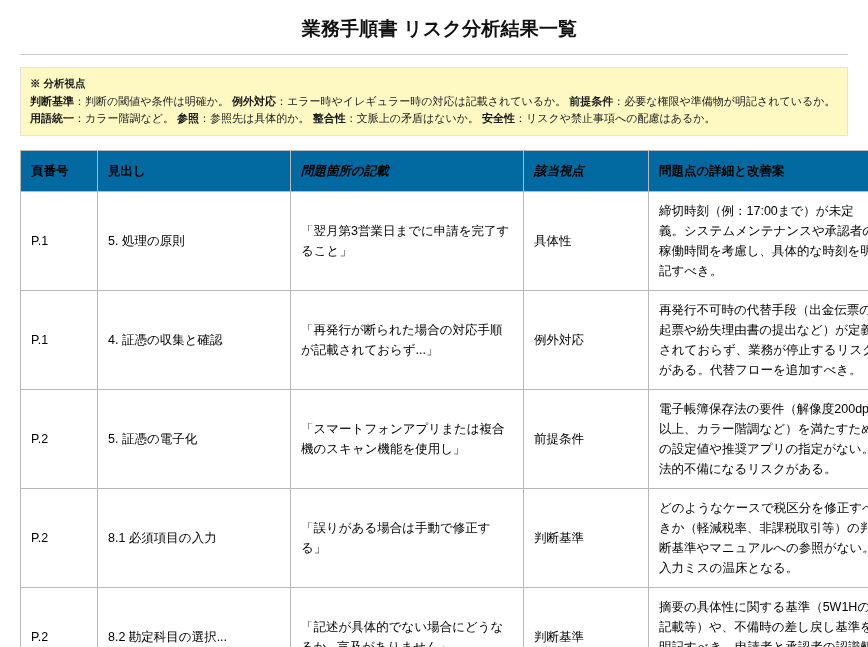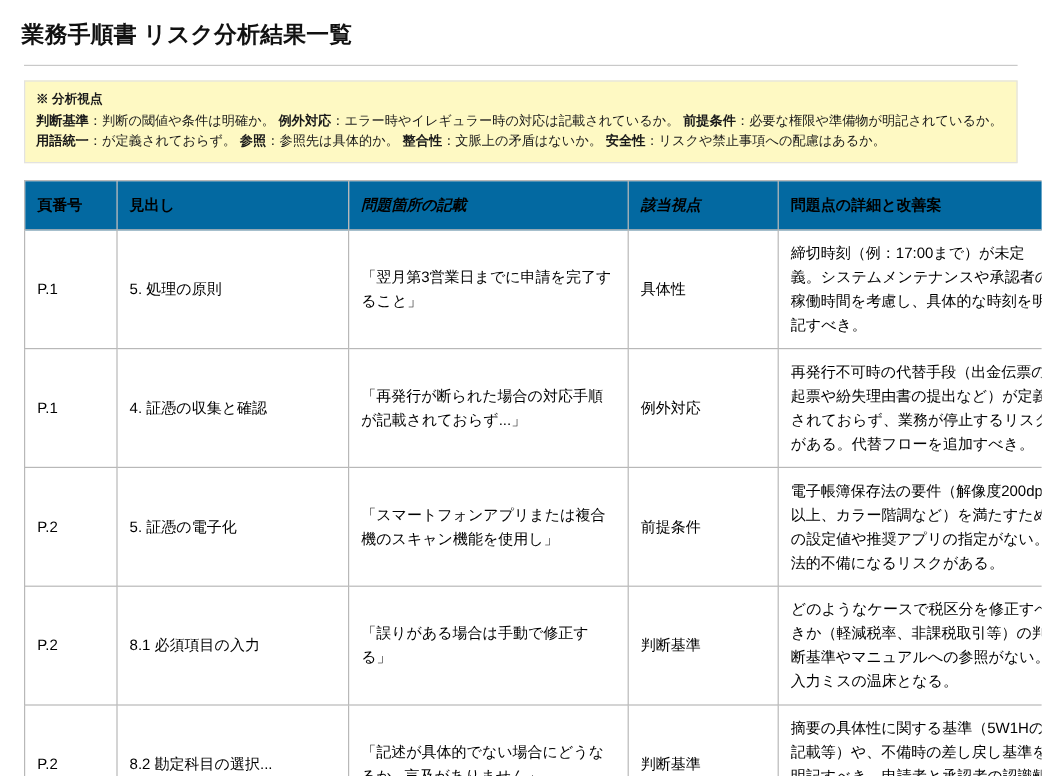--- a/index.html
+++ b/index.html
@@ -16,22 +16,23 @@
   }
   .page {
     padding: 14px 18px 0 18px;
     box-sizing: border-box;
     width: 868px;
   }
   .doc-title {
     font-size: 19px;
     font-weight: bold;
     letter-spacing: 0.2px;
-    margin: 2px 0 12px 0;
+    margin: 2px 0 12px 11px;
     color: #111;
+    text-align: center;
   }
   .title-rule {
     border-bottom: 1px solid #c9c9c9;
     margin: 0 2px 12px 2px;
   }
   .notes {
     background: #fef9c3;
     border: 1px solid #e2e2e2;
     padding: 7px 9px 8px 9px;
     margin: 0 2px 14px 2px;
@@ -94,21 +95,21 @@
   <div class="title-rule"></div>
 
   <div class="notes">
     <div class="note-head">※ 分析視点</div>
     <div class="line">
       <span class="kw">判断基準</span><span>：判断の閾値や条件は明確か。</span>
       <span class="kw">例外対応</span><span>：エラー時やイレギュラー時の対応は記載されているか。</span>
       <span class="kw">前提条件</span><span>：必要な権限や準備物が明記されているか。</span>
     </div>
     <div class="line">
-      <span class="kw">用語統一</span><span>：が定義されておらず。</span>
+      <span class="kw">用語統一</span><span>：カラー階調など。</span>
       <span class="kw">参照</span><span>：参照先は具体的か。</span>
       <span class="kw">整合性</span><span>：文脈上の矛盾はないか。</span>
       <span class="kw">安全性</span><span>：リスクや禁止事項への配慮はあるか。</span>
     </div>
   </div>
 
   <table class="risk">
     <thead>
       <tr>
         <th class="c-page">頁番号</th>

